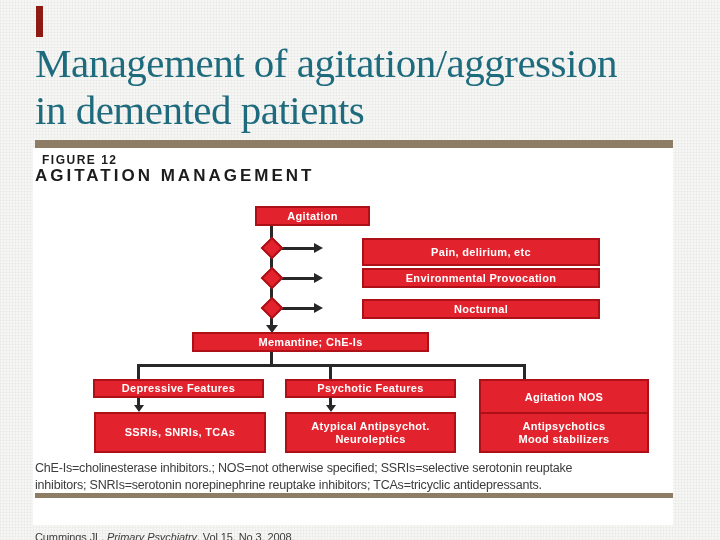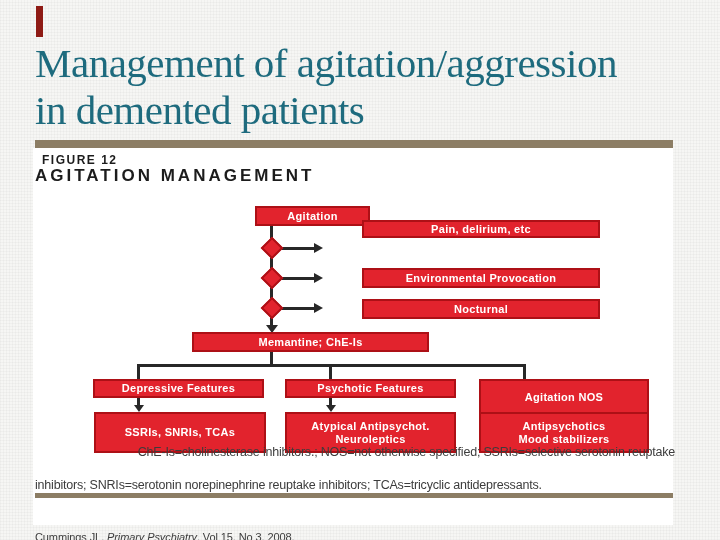--- a/index.html
+++ b/index.html
@@ -35,21 +35,21 @@
   
   .node{
     box-sizing:border-box;
     background:#E2232D;border:2px solid #AD1016;
     color:#ffffff;font-size:11px;font-weight:bold;letter-spacing:0.3px;
     display:flex;align-items:center;justify-content:center;text-align:center;
     line-height:13px;
     margin-left:40px;
   }
   #n-agitation{left:215px;top:206px;width:115px;height:20px;}
-  #n-pain{left:322px;top:220px;width:238px;height:18px;}
+  #n-pain{left:322px;top:238px;width:238px;height:28px;}
   #n-env{left:322px;top:268px;width:238px;height:20px;}
   #n-noct{left:322px;top:299px;width:238px;height:20px;}
   #n-mem{left:152px;top:332px;width:237px;height:20px;}
   #n-dep{left:53px;top:379px;width:171px;height:19px;}
   #n-psy{left:245px;top:379px;width:171px;height:19px;}
   #n-nos{left:439px;top:379px;width:170px;height:37px;}
   #n-ssri{left:54px;top:412px;width:172px;height:41px;}
   #n-atyp{left:245px;top:412px;width:171px;height:41px;}
   #n-anti{left:439px;top:412px;width:170px;height:41px;}
   
@@ -82,21 +82,21 @@
   .diamond{
     box-sizing:border-box;width:16px;height:16px;
     background:#E2232D;border:2px solid #AD1016;
     transform:rotate(45deg);
   }
   #dm-1{left:264px;top:240px;}
   #dm-2{left:264px;top:270px;}
   #dm-3{left:264px;top:300px;}
   
   .footnote{left:35px;width:640px;font-size:12.5px;color:#3C3C3C;letter-spacing:-0.2px;white-space:nowrap;}
-  #footnote-1{top:445px;text-align:right;}
+  #footnote-1{top:461px;}
   #footnote-2{top:478px;}
   #citation{left:35px;top:503px;font-size:11px;color:#3C3C3C;letter-spacing:-0.1px;margin-top:28px;}
   #citation .it{font-style:italic;}
 </style>
 </head>
 <body>
 
 <div id="slide">
 
   <div id="accent-mark" class="abs"></div>

